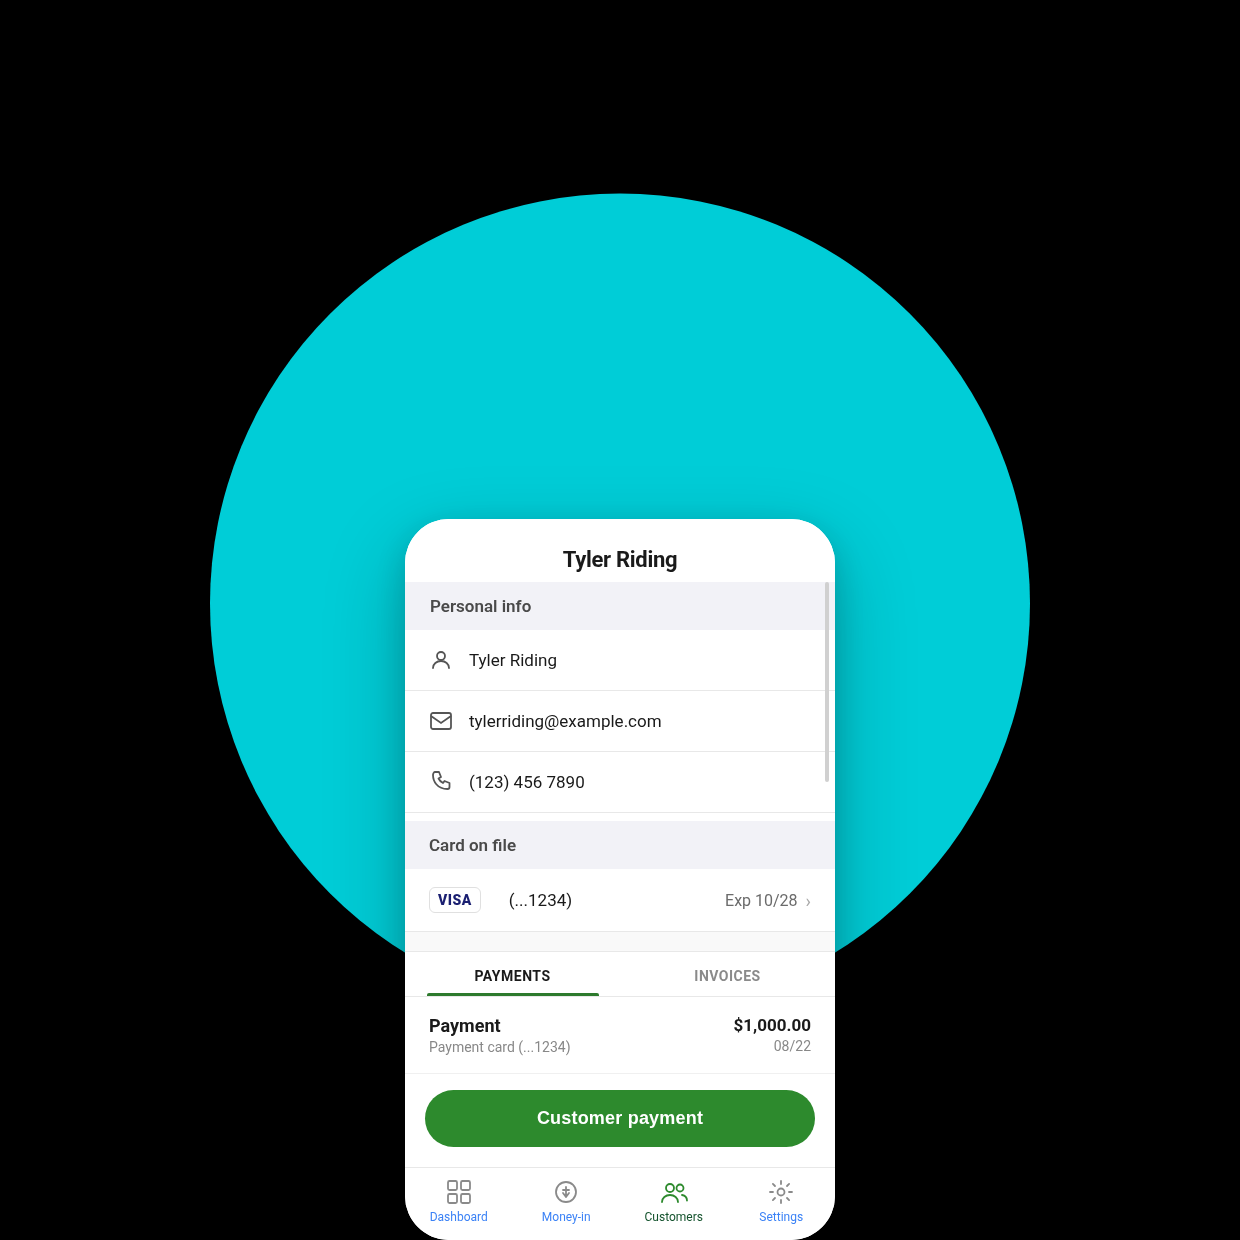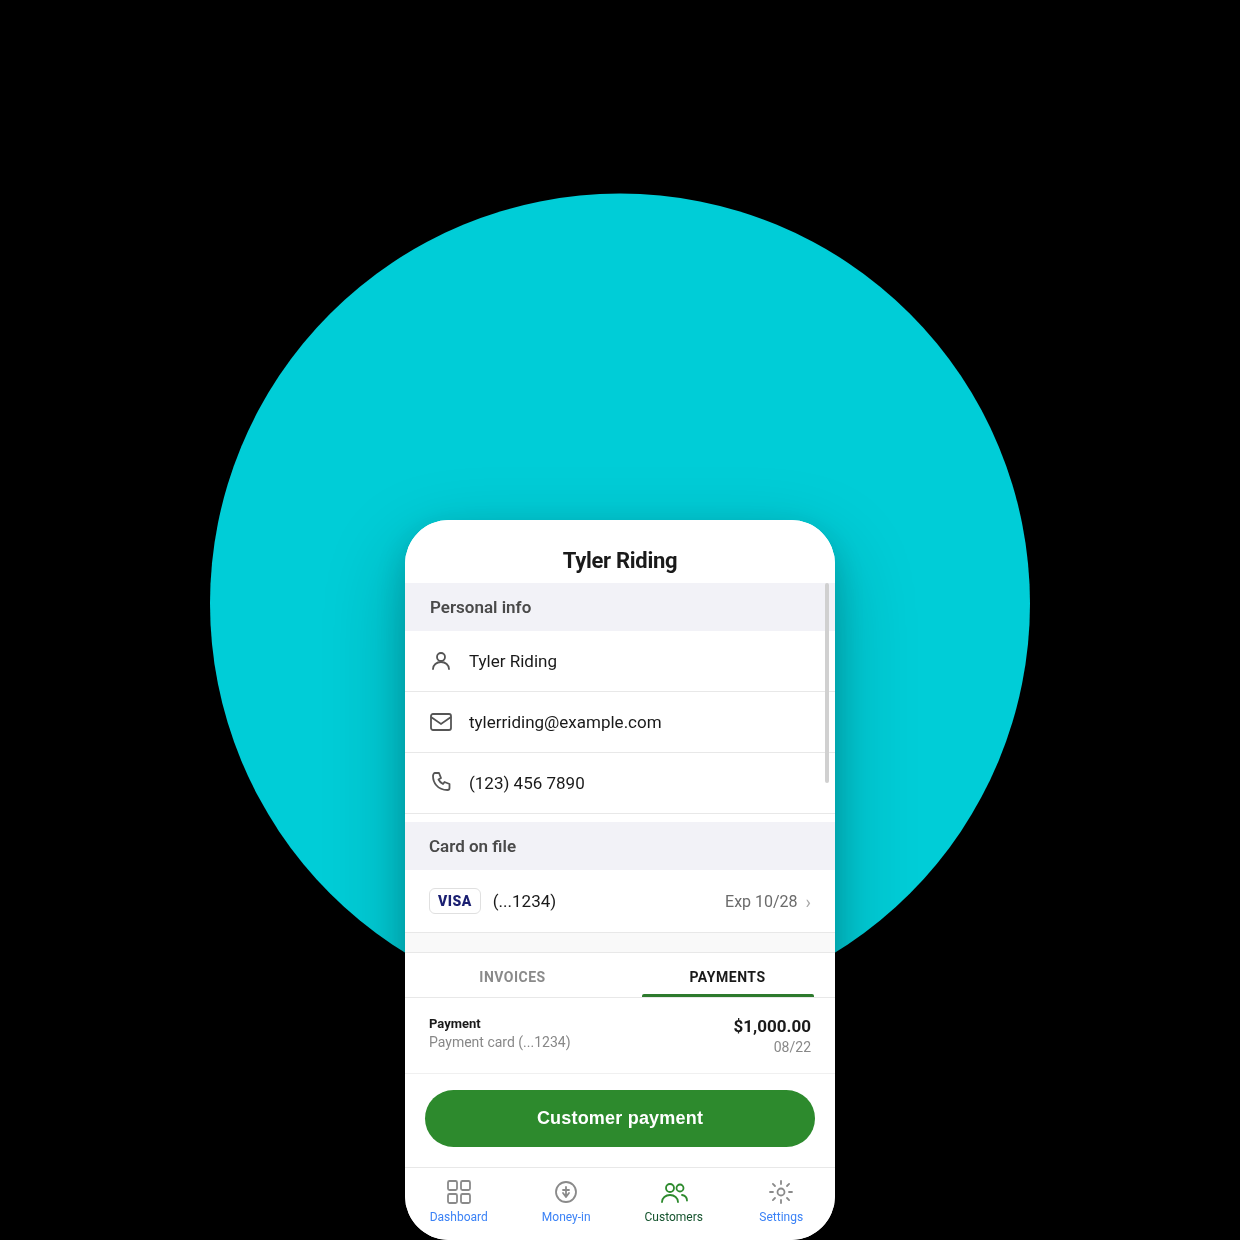--- a/index.html
+++ b/index.html
@@ -122,21 +122,21 @@
       display: flex;
       align-items: center;
       justify-content: space-between;
       padding: 18px 24px;
       background: #fff;
       border-bottom: 1px solid #e8e8e8;
     }
     .card-left {
       display: flex;
       align-items: center;
-      gap: 12px;
+      gap: 28px;
     }
     .visa-badge {
       background: #fff;
       border: 1.5px solid #e0e0e0;
       border-radius: 6px;
       padding: 4px 8px;
       font-size: 14px;
       font-weight: 900;
       color: #1a1f71;
       letter-spacing: 0.5px;
@@ -200,21 +200,21 @@
     
     .payment-row {
       display: flex;
       justify-content: space-between;
       align-items: flex-start;
       padding: 18px 24px;
       background: #fff;
       border-bottom: 1px solid #f0f0f0;
     }
     .payment-label {
-      font-size: 13px;
+      font-size: 18px;
       font-weight: 700;
       color: #1a1a1a;
     }
     .payment-sub {
       font-size: 14px;
       color: #888;
       margin-top: 3px;
     }
     .payment-amount {
       font-size: 17px;
@@ -335,25 +335,25 @@
         </div>
         <div class="card-right">
           <span class="card-exp">Exp 10/28</span>
           <span class="chevron-right">›</span>
         </div>
       </div>
 
       <div class="empty-row"></div>
 
       <div class="tabs-container">
+        <div class="tab active">
+          <span>PAYMENTS</span>
+        </div>
         <div class="tab inactive">
           <span>INVOICES</span>
-        </div>
-        <div class="tab active">
-          <span>PAYMENTS</span>
         </div>
       </div>
 
       <div class="payment-row">
         <div>
           <div class="payment-label">Payment</div>
           <div class="payment-sub">Payment card (...1234)</div>
         </div>
         <div>
           <div class="payment-amount">$1,000.00</div>

